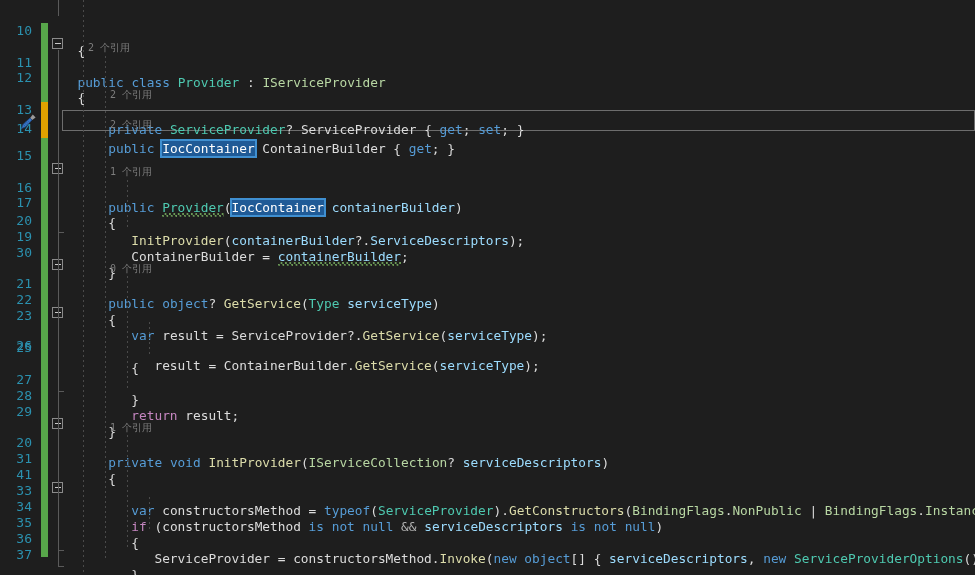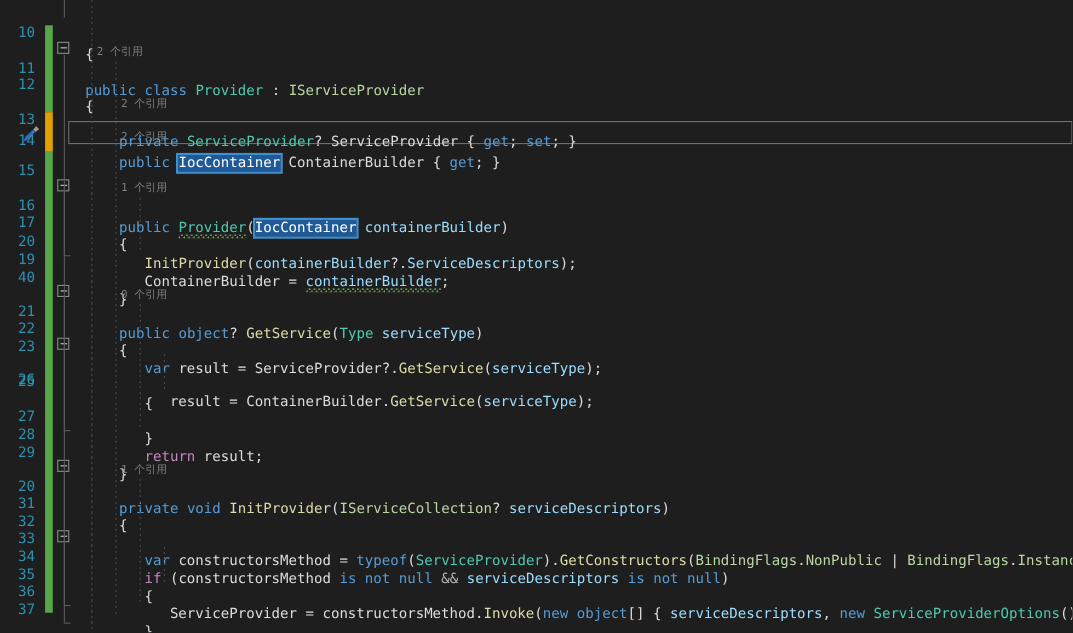--- a/index.html
+++ b/index.html
@@ -207,21 +207,21 @@
     <span class="gutter-num">20</span>
     <span class="code"><span class="pln">         </span><span class="mth">InitProvider</span><span class="pln">(</span><span class="par">containerBuilder</span><span class="pln">?.</span><span class="par">ServiceDescriptors</span><span class="pln">);</span></span>
   </div>
 
   <div class="row" style="top:208px;">
     <span class="gutter-num">19</span>
     <span class="code"><span class="pln">         ContainerBuilder = </span><span class="par sq">containerBuilder</span><span class="pln">;</span></span>
   </div>
 
   <div class="row" style="top:224px;">
-    <span class="gutter-num">40</span>
+    <span class="gutter-num">30</span>
     <span class="code"><span class="pln">      }</span></span>
   </div>
 
   <div class="row" style="top:240px;">
     <span class="codelens" style="left:110px;">0 个引用</span>
   </div>
 
   <div class="row" style="top:255px;">
     <span class="gutter-num">21</span>
     <span class="code"><span class="pln">      </span><span class="kw">public</span><span class="pln"> </span><span class="kw">object</span><span class="pln">? </span><span class="mth">GetService</span><span class="pln">(</span><span class="typ">Type</span><span class="par"> serviceType</span><span class="pln">)</span></span>
@@ -274,21 +274,21 @@
     <span class="code"><span class="pln">      </span><span class="kw">private</span><span class="pln"> </span><span class="kw">void</span><span class="pln"> </span><span class="mth">InitProvider</span><span class="pln">(</span><span class="ifc">IServiceCollection</span><span class="pln">? </span><span class="par">serviceDescriptors</span><span class="pln">)</span></span>
   </div>
   <div class="foldbox" style="top:418px;"></div>
 
   <div class="row" style="top:430px;">
     <span class="gutter-num">31</span>
     <span class="code"><span class="pln">      {</span></span>
   </div>
 
   <div class="row" style="top:446px;">
-    <span class="gutter-num">32</span>
+    <span class="gutter-num">41</span>
     <span class="code"></span>
   </div>
 
   <div class="row" style="top:462px;">
     <span class="gutter-num">33</span>
     <span class="code"><span class="pln">         </span><span class="kw">var</span><span class="pln"> constructorsMethod = </span><span class="kw">typeof</span><span class="pln">(</span><span class="typ">ServiceProvider</span><span class="pln">).</span><span class="mth">GetConstructors</span><span class="pln">(</span><span class="ifc">BindingFlags</span><span class="pln">.</span><span class="enm">NonPublic</span><span class="pln"> | </span><span class="ifc">BindingFlags</span><span class="pln">.</span><span class="enm">Instance</span></span>
   </div>
 
   <div class="row" style="top:478px;">
     <span class="gutter-num">34</span>

